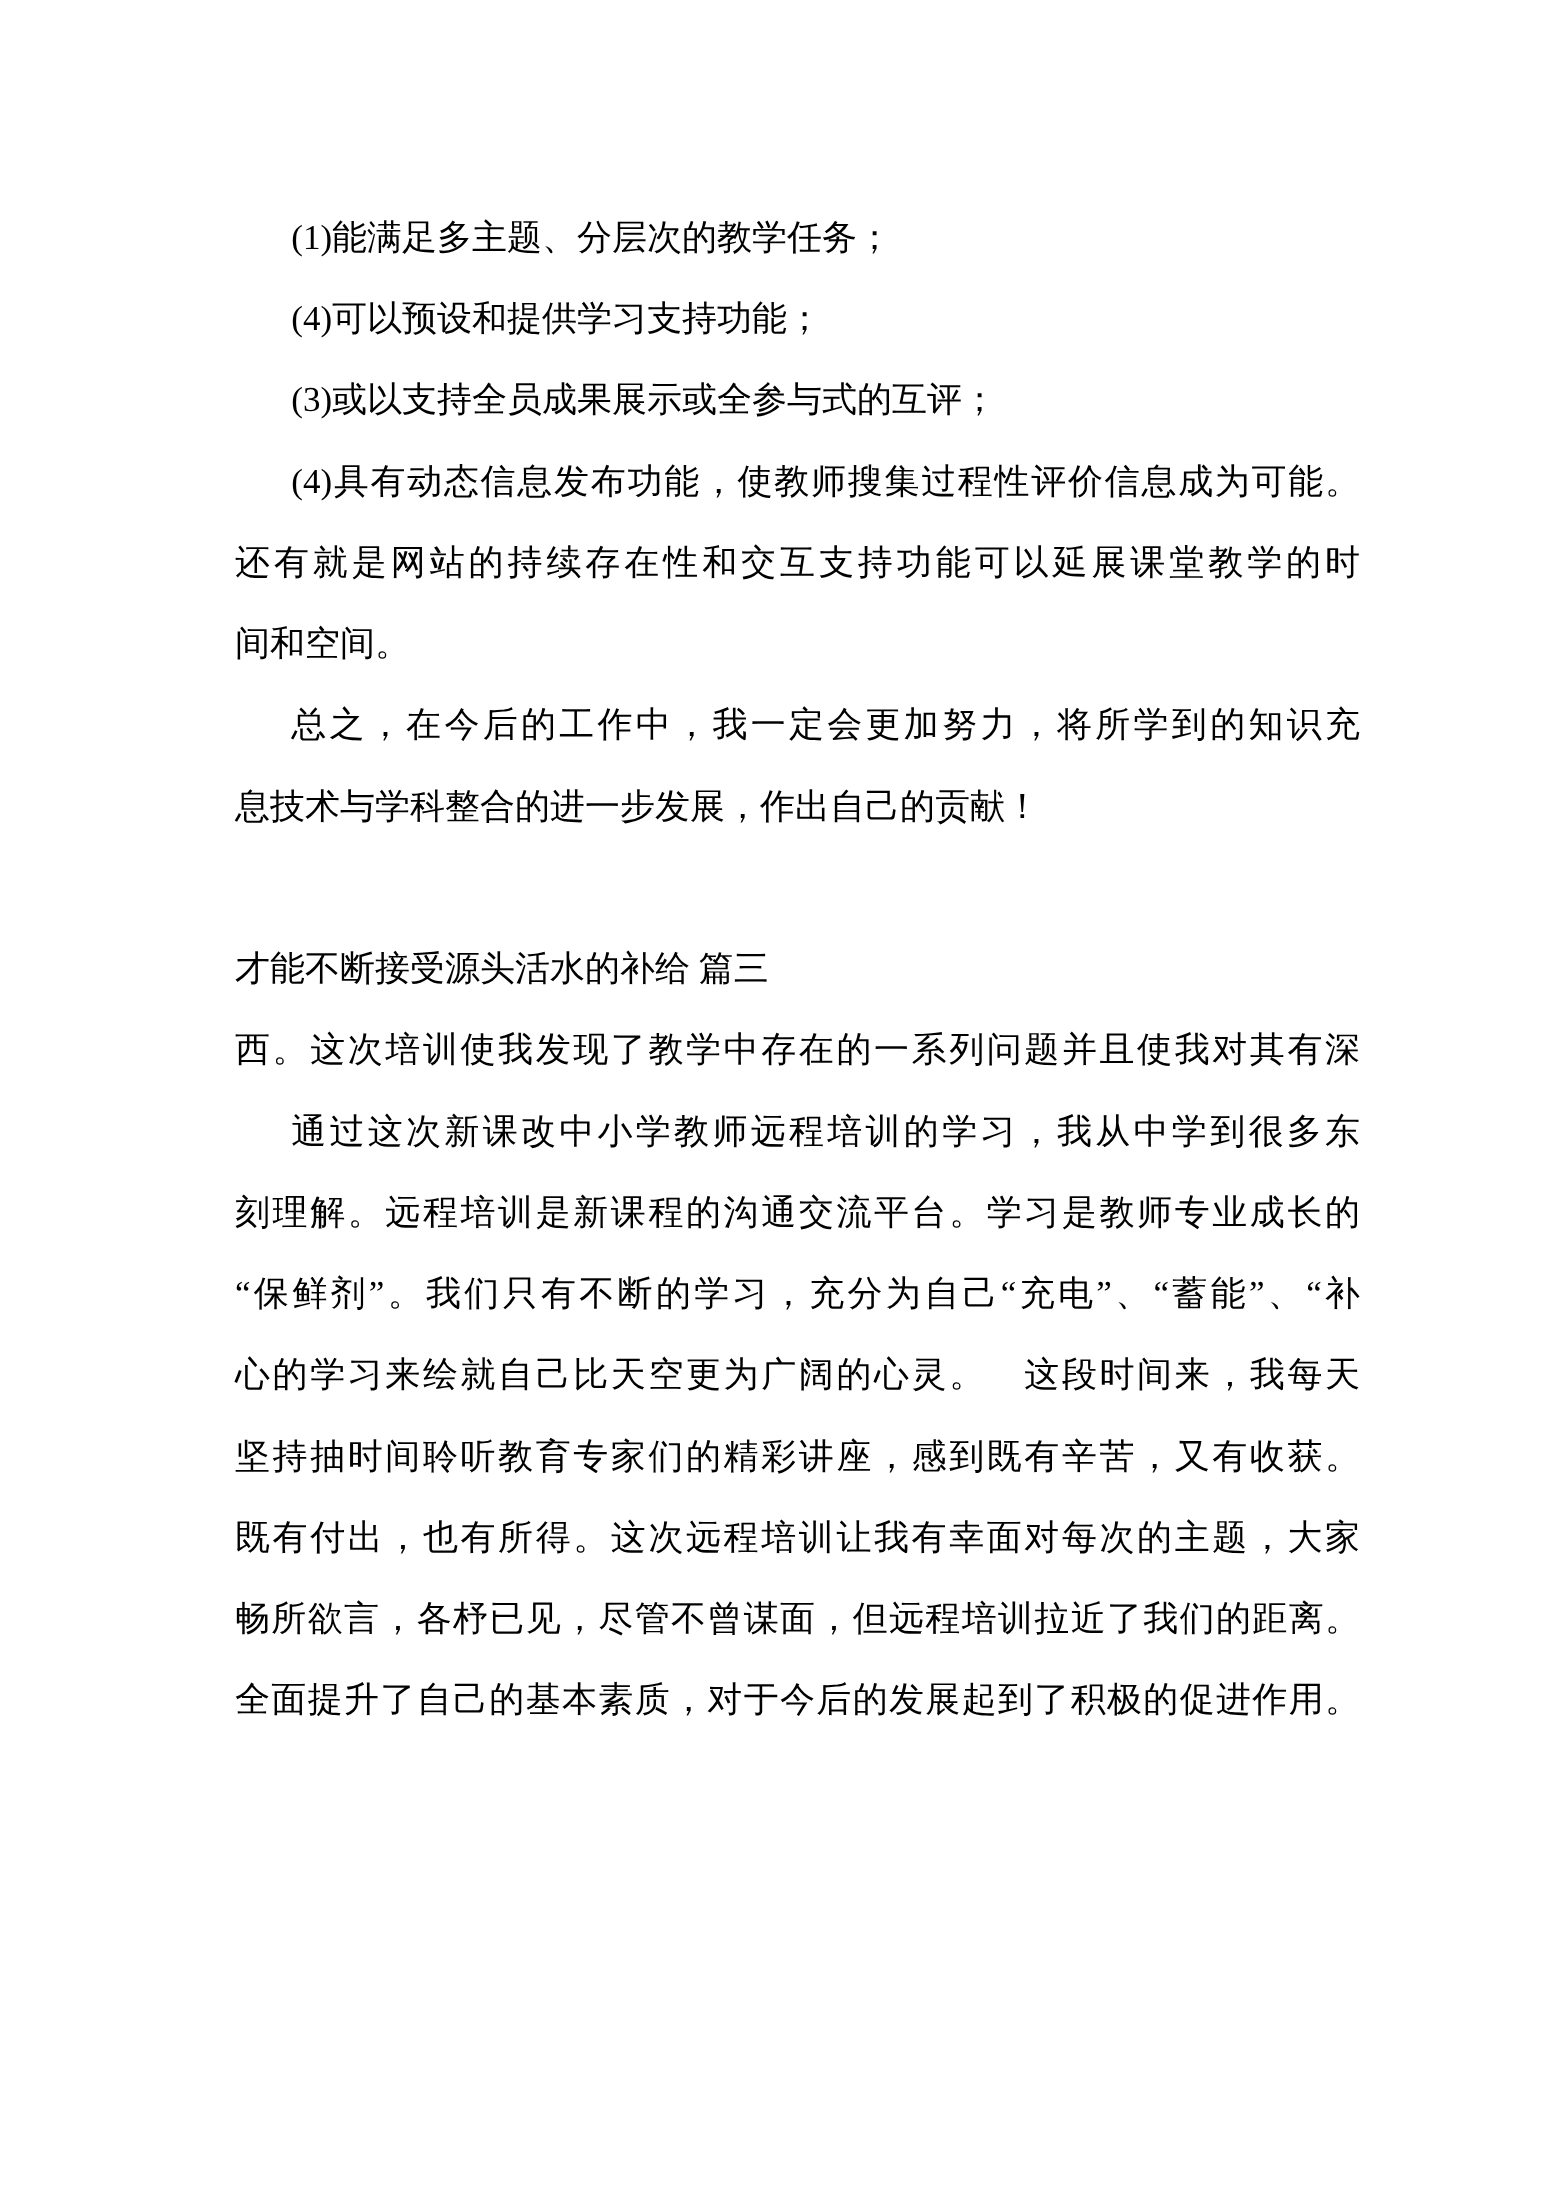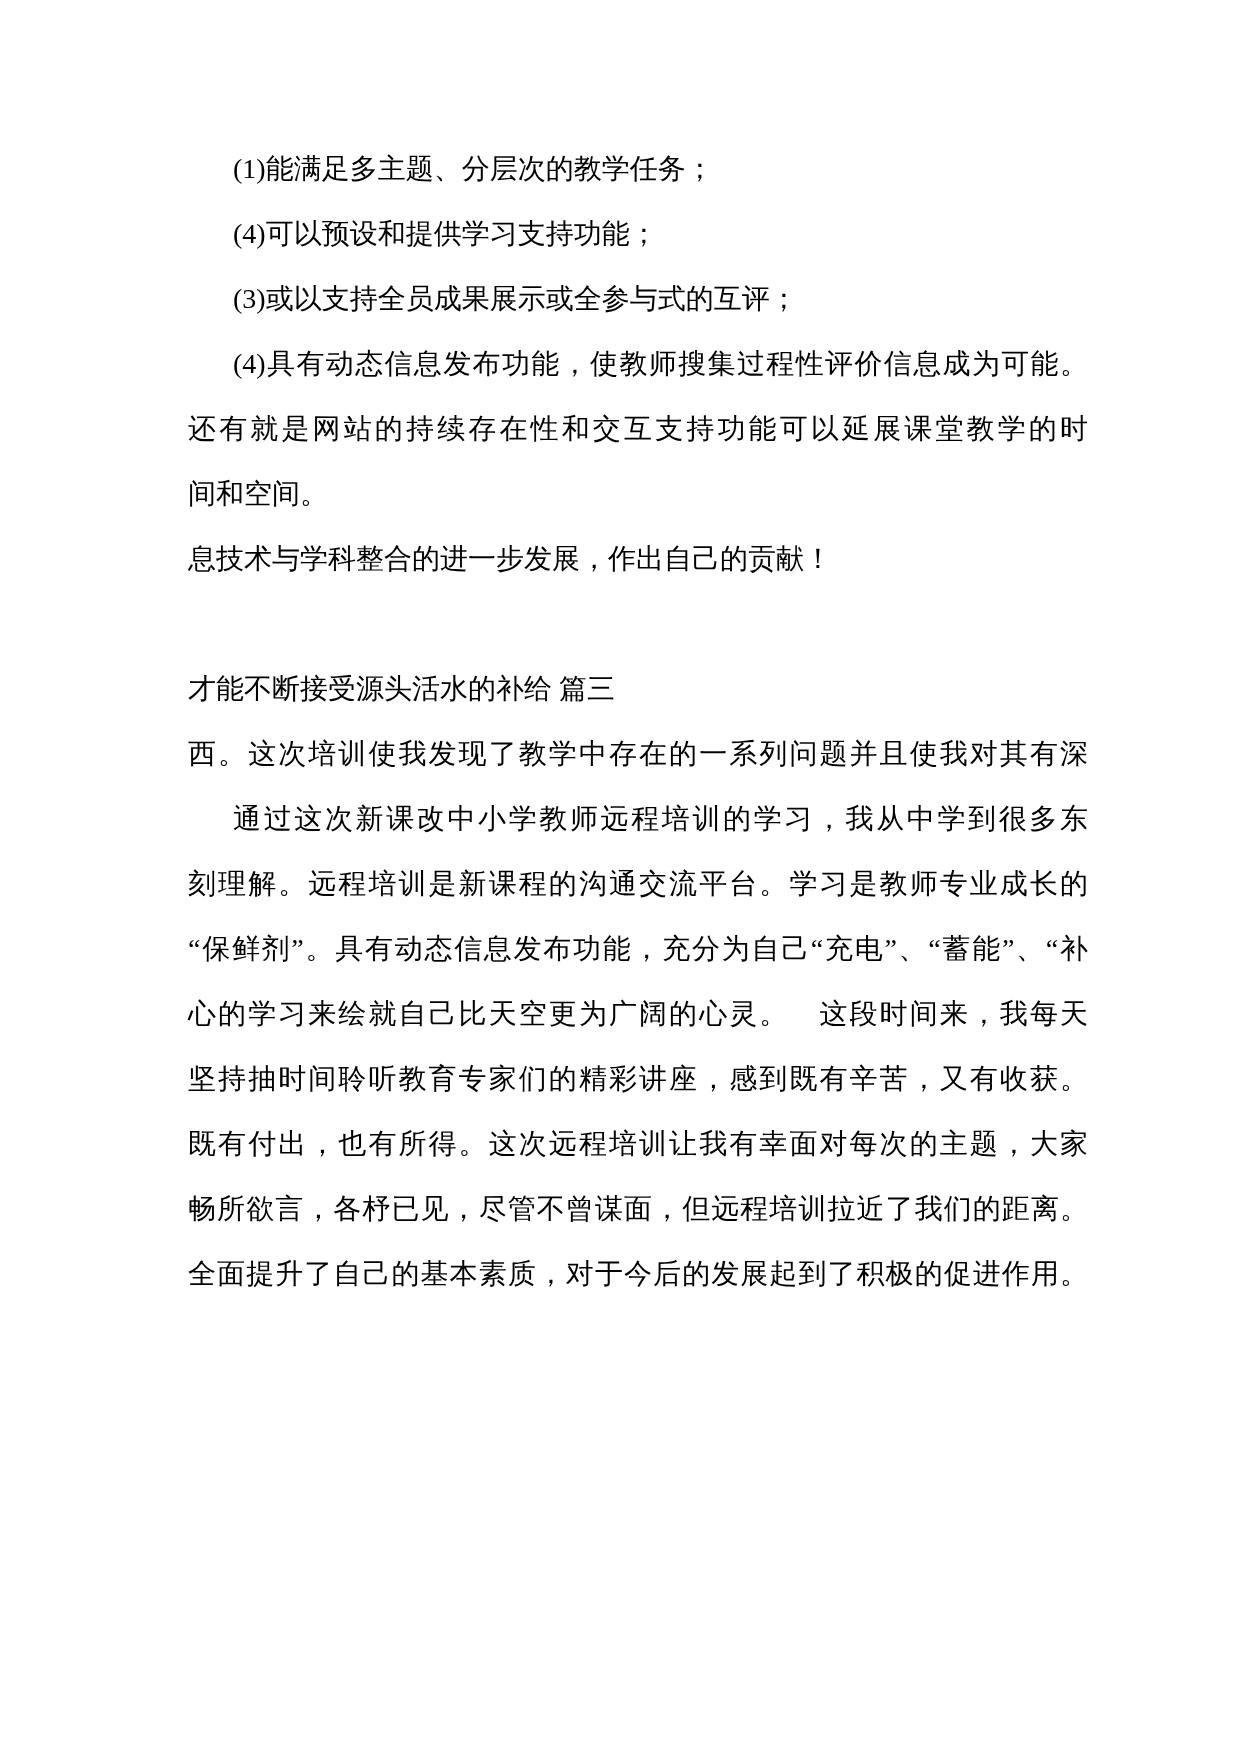--- a/index.html
+++ b/index.html
@@ -10,21 +10,21 @@
   .page {
     position: relative;
     width: 1241px;
     height: 1754px;
     margin: 0 auto;
     background: #ffffff;
     overflow: hidden;
   }
   .doc {
     position: absolute;
-    top: 136px;
+    top: 158px;
     left: 188px;
     width: 900px;
     color: #000000;
     font-family: "Liberation Serif", "DejaVu Serif", serif;
     font-size: 28px;
   }
   .line {
     height: 65px;
     line-height: 65px;
     white-space: nowrap;
@@ -45,26 +45,27 @@
 <body>
 
 <div class="page">
   <div class="doc">
       <div class="line indent">(1)能满足多主题、分层次的教学任务；</div>
       <div class="line indent">(4)可以预设和提供学习支持功能；</div>
       <div class="line indent">(3)或以支持全员成果展示或全参与式的互评；</div>
       <div class="line indent justify">(4)具有动态信息发布功能，使教师搜集过程性评价信息成为可能。</div>
       <div class="line justify">还有就是网站的持续存在性和交互支持功能可以延展课堂教学的时</div>
       <div class="line">间和空间。</div>
+      <div class="line indent justify">总之，在今后的工作中，我一定会更加努力，将所学到的知识充</div>
       <div class="line">息技术与学科整合的进一步发展，作出自己的贡献！</div>
       <div class="line blank"></div>
       <div class="line">才能不断接受源头活水的补给 篇三</div>
       <div class="line justify">西。这次培训使我发现了教学中存在的一系列问题并且使我对其有深</div>
       <div class="line indent justify">通过这次新课改中小学教师远程培训的学习，我从中学到很多东</div>
       <div class="line justify">刻理解。远程培训是新课程的沟通交流平台。学习是教师专业成长的</div>
-      <div class="line justify">“保鲜剂”。具有动态信息发布功能，充分为自己“充电”、“蓄能”、“补</div>
+      <div class="line justify">“保鲜剂”。我们只有不断的学习，充分为自己“充电”、“蓄能”、“补</div>
       <div class="line justify">心的学习来绘就自己比天空更为广阔的心灵。　这段时间来，我每天</div>
       <div class="line justify">坚持抽时间聆听教育专家们的精彩讲座，感到既有辛苦，又有收获。</div>
       <div class="line justify">既有付出，也有所得。这次远程培训让我有幸面对每次的主题，大家</div>
       <div class="line justify">畅所欲言，各杼已见，尽管不曾谋面，但远程培训拉近了我们的距离。</div>
       <div class="line justify">全面提升了自己的基本素质，对于今后的发展起到了积极的促进作用。</div>
     </div>
 </div>
 
 </body></html>

